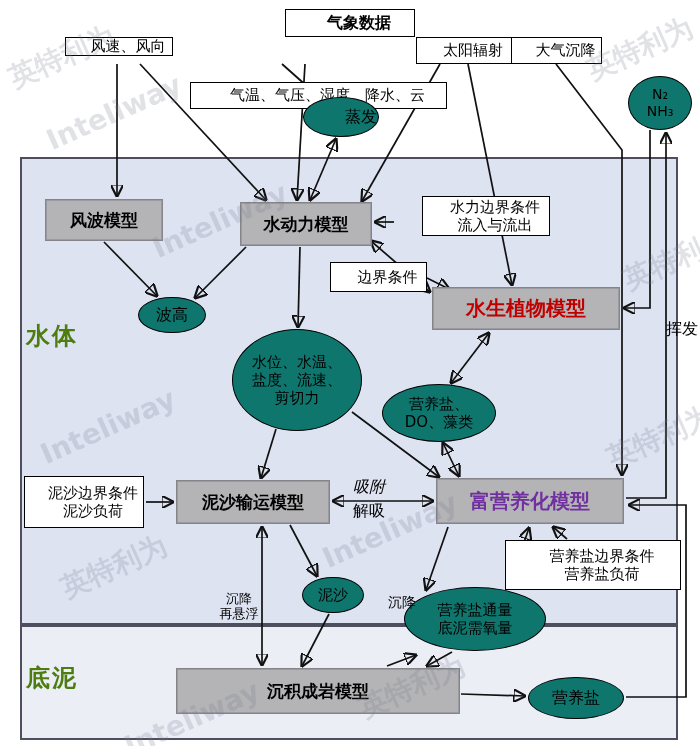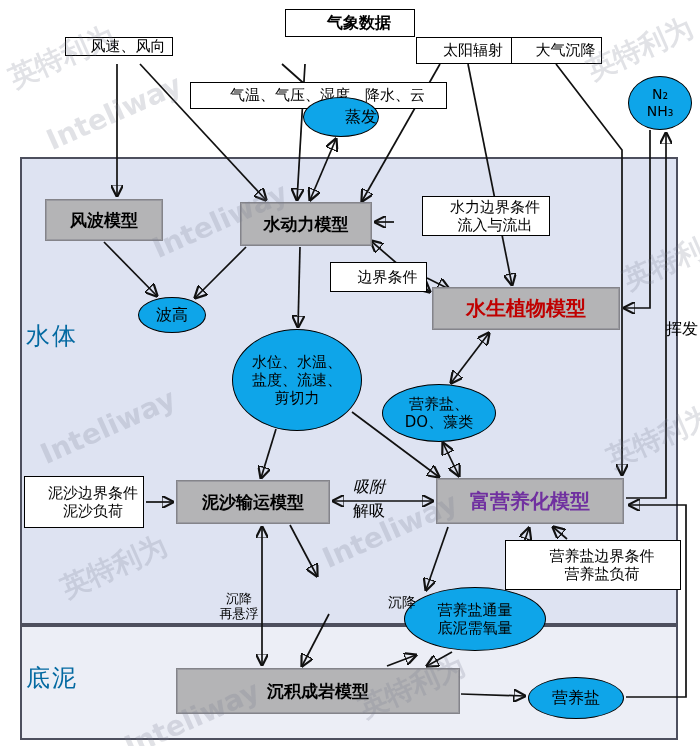--- a/index.html
+++ b/index.html
@@ -4,28 +4,28 @@
 <style>
   * { margin:0; padding:0; box-sizing:border-box; }
   html,body { background:#fff; }
   body { font-family:"DejaVu Sans","Liberation Sans",sans-serif; color:#000; }
   #canvas { position:relative; width:700px; height:746px; background:#fff; overflow:hidden; }
 
   .region { position:absolute; border:2px solid #4d4f5e; z-index:0; }
   .region.water { left:20px; top:157px; width:658px; height:468px; background:#dee3f2; }
   .region.bed   { left:20px; top:625px; width:658px; height:115px; background:#eceef6; }
 
-  .region-label { position:absolute; z-index:4; font-weight:normal; color:#0369a1; font-size:24px; letter-spacing:2px; }
+  .region-label { position:absolute; z-index:4; font-weight:bold; color:#4d7c0f; font-size:24px; letter-spacing:2px; }
 
   .node { position:absolute; z-index:3; display:flex; flex-direction:column; align-items:center; justify-content:center; text-align:center; line-height:1.22; }
   .box { background:#fff; border:1.6px solid #000; font-size:15px;padding-left:18px; }
   .model { background:#b4b4b6; border:1px solid #84848a; font-weight:bold; font-size:17px; box-shadow:0 0 0 1px #9a9aa0 inset; }
   .model.red  { color:#c00000; font-size:20px; }
   .model.purple { color:#7030a0; font-size:20px; }
-  .ellipse { background:#0ea5e9; border:1.6px solid #000; border-radius:50%; font-size:15px; }
+  .ellipse { background:#0f766e; border:1.6px solid #000; border-radius:50%; font-size:15px; }
   .flow-label { position:absolute; z-index:4; text-align:center; font-size:15px; line-height:1.15; }
   .l { display:block; }
 
   .wm { position:absolute; z-index:8; color:rgba(118,124,142,0.22); font-weight:bold; font-size:28px; white-space:nowrap; transform:rotate(-24deg); pointer-events:none; }
 
   svg.arrows { position:absolute; left:0; top:0; z-index:2; pointer-events:none; }
   svg.arrows path { fill:none; stroke:#111; stroke-width:1.7px; }
 </style>
 </head>
 <body>
@@ -109,20 +109,21 @@
     <span class="l">营养盐负荷</span>
   </div>
 
   <div class="node ellipse" style="left:303px; top:97px; width:76px; height:40px; font-size:16px;padding-left:40px;">蒸发</div>
   <div class="node ellipse" style="left:138px; top:297px; width:68px; height:36px; font-size:16px;">波高</div>
   <div class="node ellipse" style="left:232px; top:329px; width:130px; height:102px; padding:8px 18px;">水位、水温、盐度、流速、剪切力</div>
   <div class="node ellipse" style="left:382px; top:384px; width:114px; height:58px;">
     <span class="l">营养盐、</span>
     <span class="l">DO、藻类</span>
   </div>
+  <div class="node ellipse" style="left:302px; top:577px; width:62px; height:36px; font-size:15px;">泥沙</div>
   <div class="node ellipse" style="left:404px; top:587px; width:142px; height:64px;">
     <span class="l">营养盐通量</span>
     <span class="l">底泥需氧量</span>
   </div>
   <div class="node ellipse" style="left:528px; top:677px; width:96px; height:42px; font-size:16px;">营养盐</div>
 
   <div class="flow-label" style="left:344px; top:478px; width:50px; font-size:16px;">
     <span class="l" style="margin-bottom:6px;font-style:italic;">吸附</span>
     <span class="l">解吸</span>
   </div>

